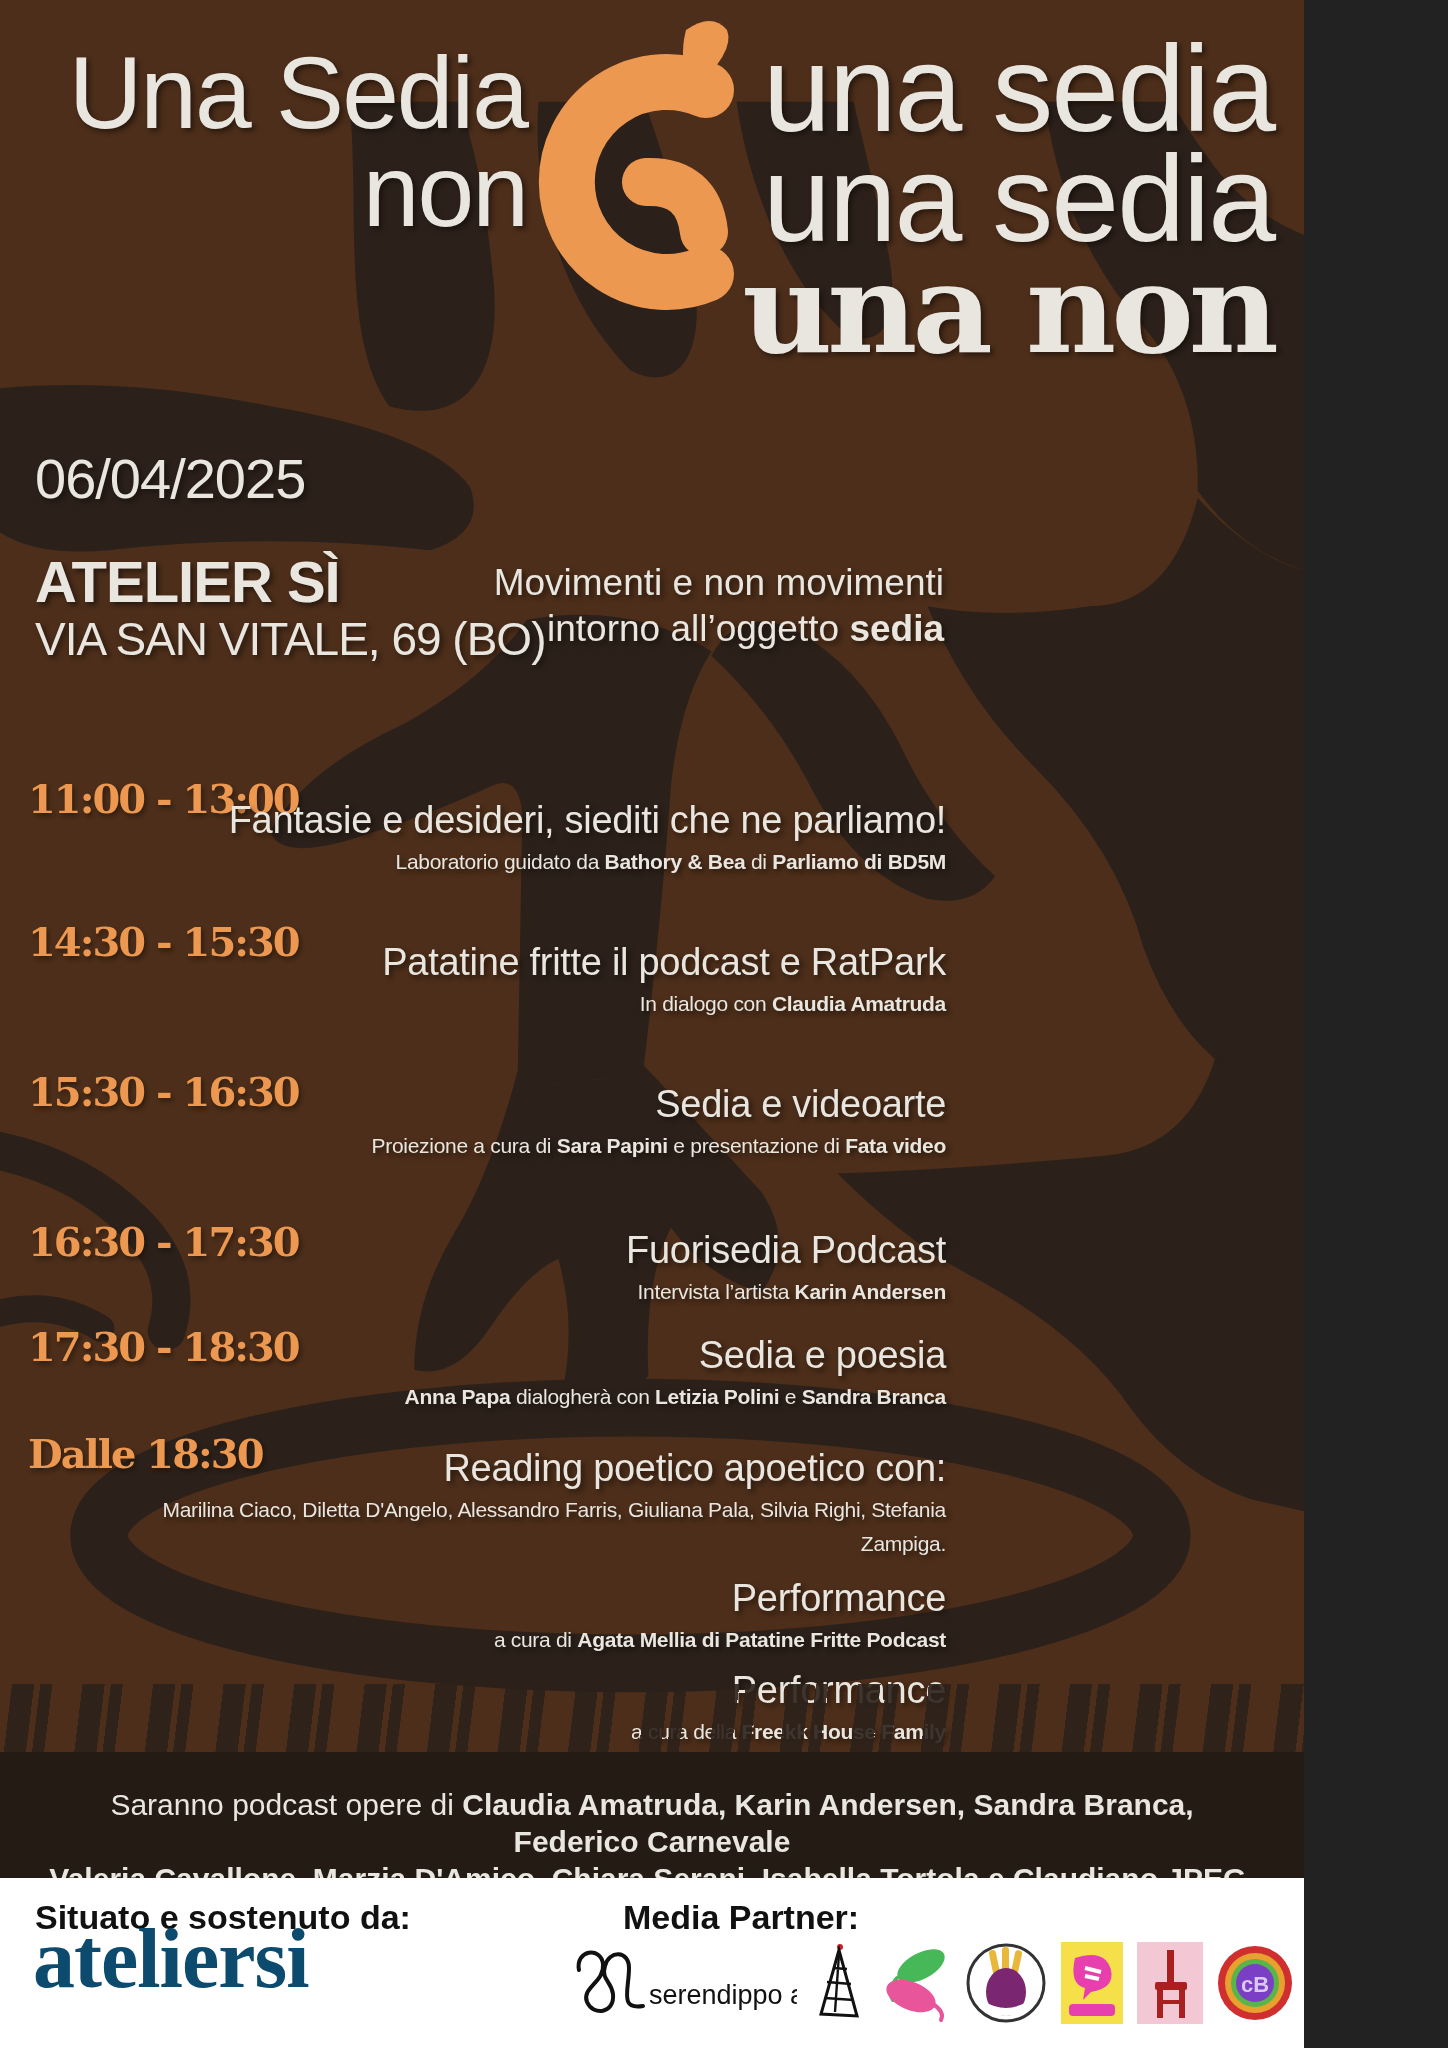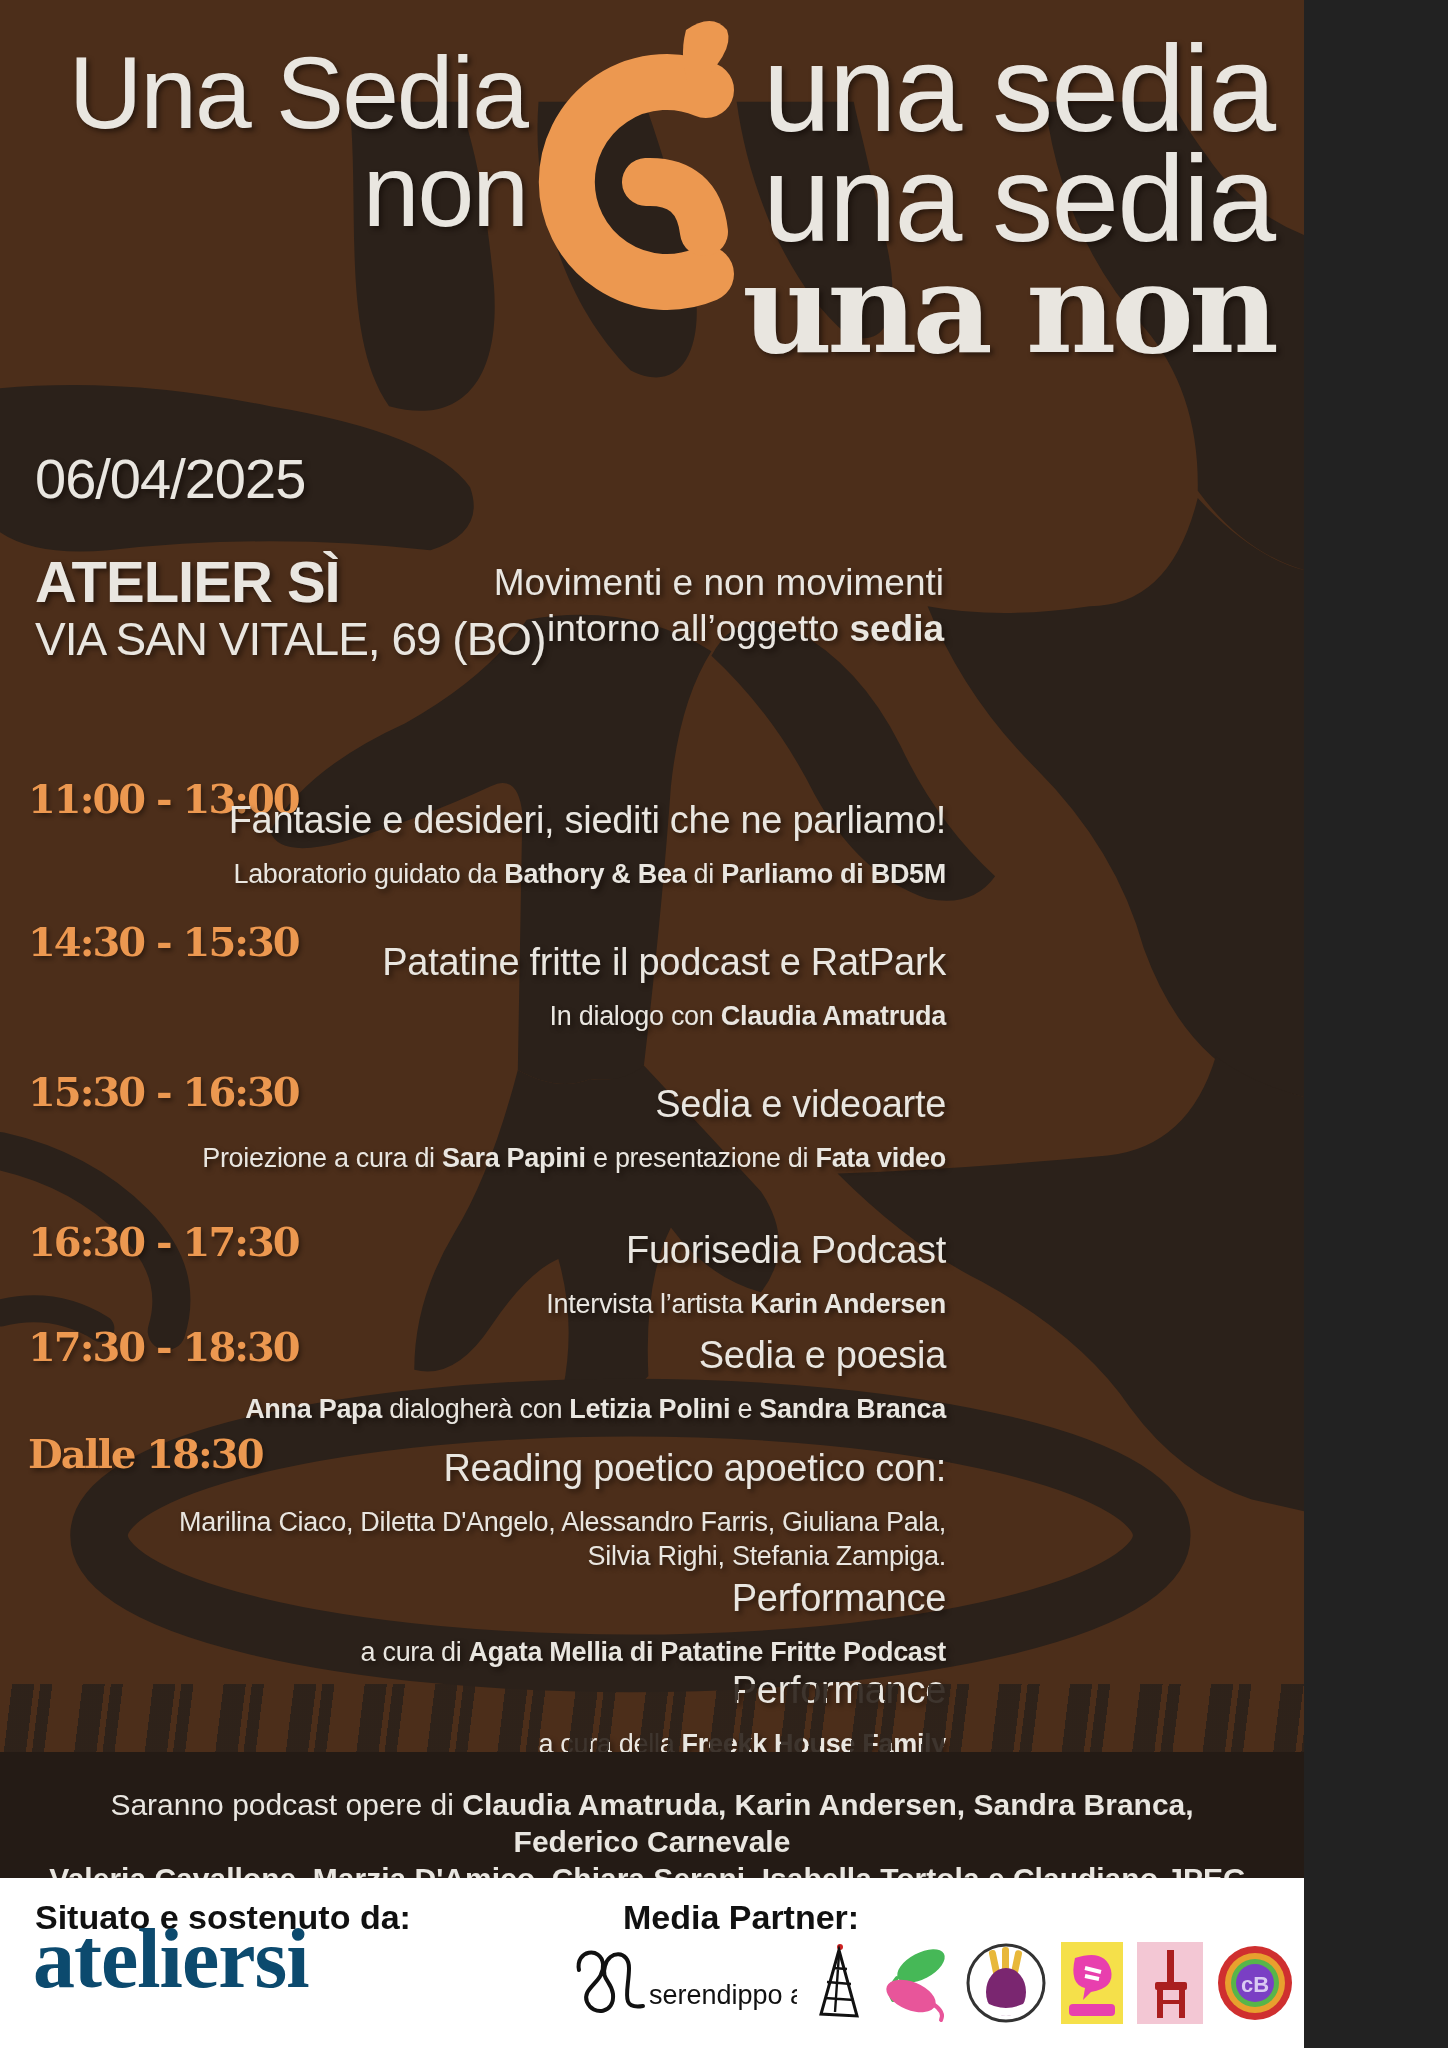--- a/index.html
+++ b/index.html
@@ -26,21 +26,21 @@
   .tagline b{font-weight:700;}
   
   .time{position:absolute;left:28px;font-family:"DejaVu Serif",serif;font-weight:700;
     font-size:40px;letter-spacing:-2px;color:#ec9850;white-space:nowrap;
     text-shadow:2px 3px 4px rgba(15,8,4,.45);}
   .t1{top:775px}.t2{top:918px}.t3{top:1068px}.t4{top:1218px}
   .t5{top:1323px}.t6{top:1430px}.t7{top:1652px}
   .event{position:absolute;left:120px;right:358px;text-align:right;letter-spacing:-.3px;}
   .event-title{font-size:38px;line-height:44px;font-weight:400;}
   .event-title b{font-weight:400;text-align:center;}
-  .event-sub{font-size:27px;line-height:34px;font-weight:400;margin-top:15px;}
+  .event-sub{font-size:21px;line-height:34px;font-weight:400;margin-top:3px;}
   .event-sub b{font-weight:700;}
   .e1{top:798px}.e2{top:940px}.e3{top:1082px}.e4{top:1228px}
   .e5{top:1333px}.e6{top:1446px}.e7{top:1576px}.e8{top:1668px}
   
   .woodcut{position:absolute;left:0;top:1684px;width:100%;height:72px;opacity:.9;
     background:repeating-linear-gradient(97deg,
       rgba(43,33,26,0) 0 12px, #2b211a 12px 34px,
       rgba(43,33,26,0) 34px 40px, #2b211a 40px 52px,
       rgba(43,33,26,0) 52px 70px);}
   .dark-band{position:absolute;left:0;top:1752px;width:100%;height:126px;background:#241b15;}

